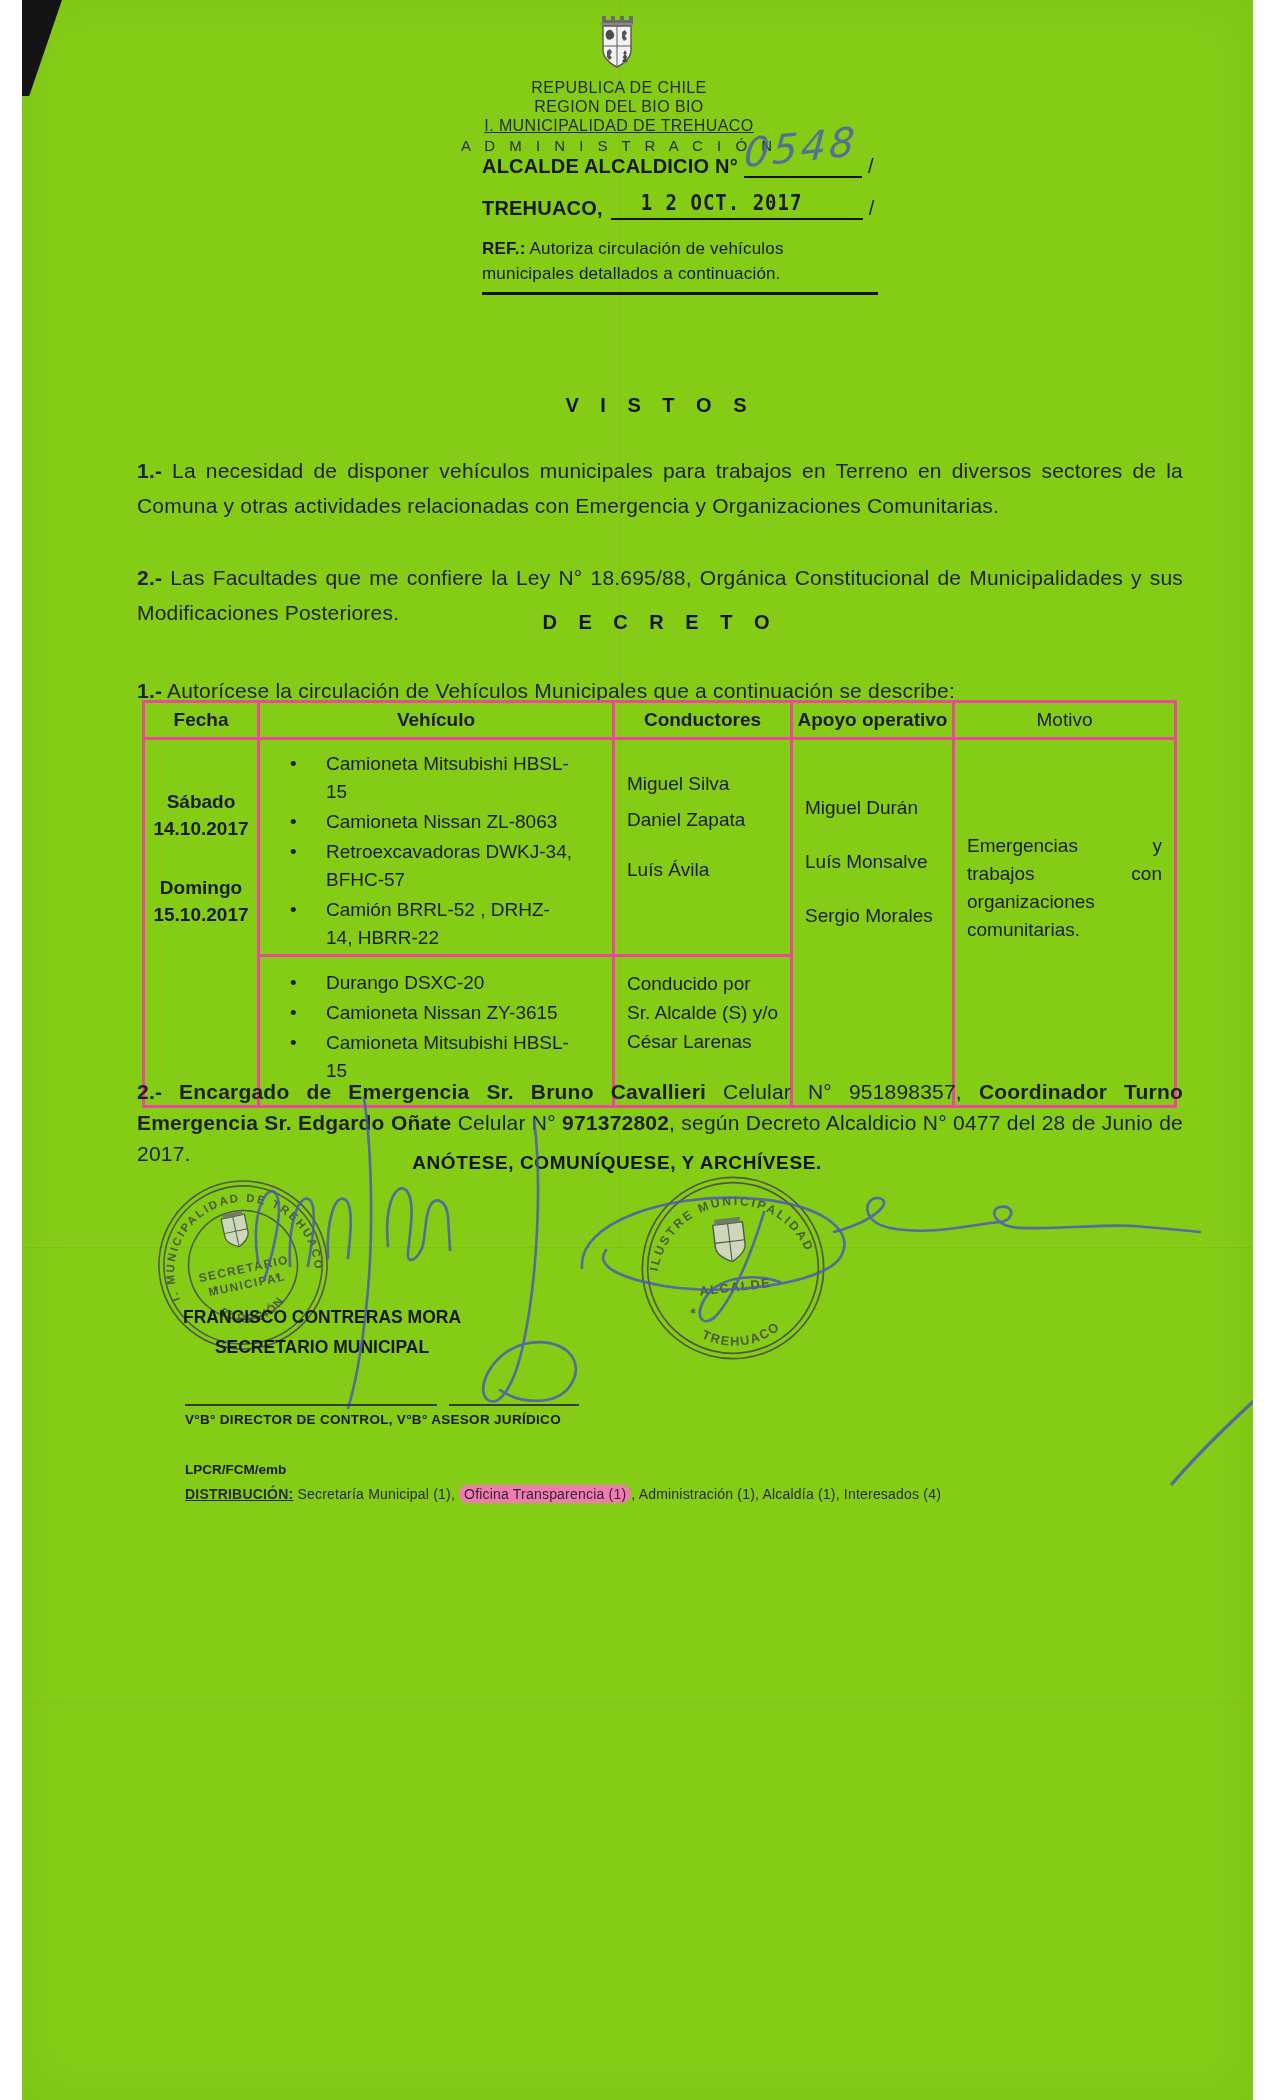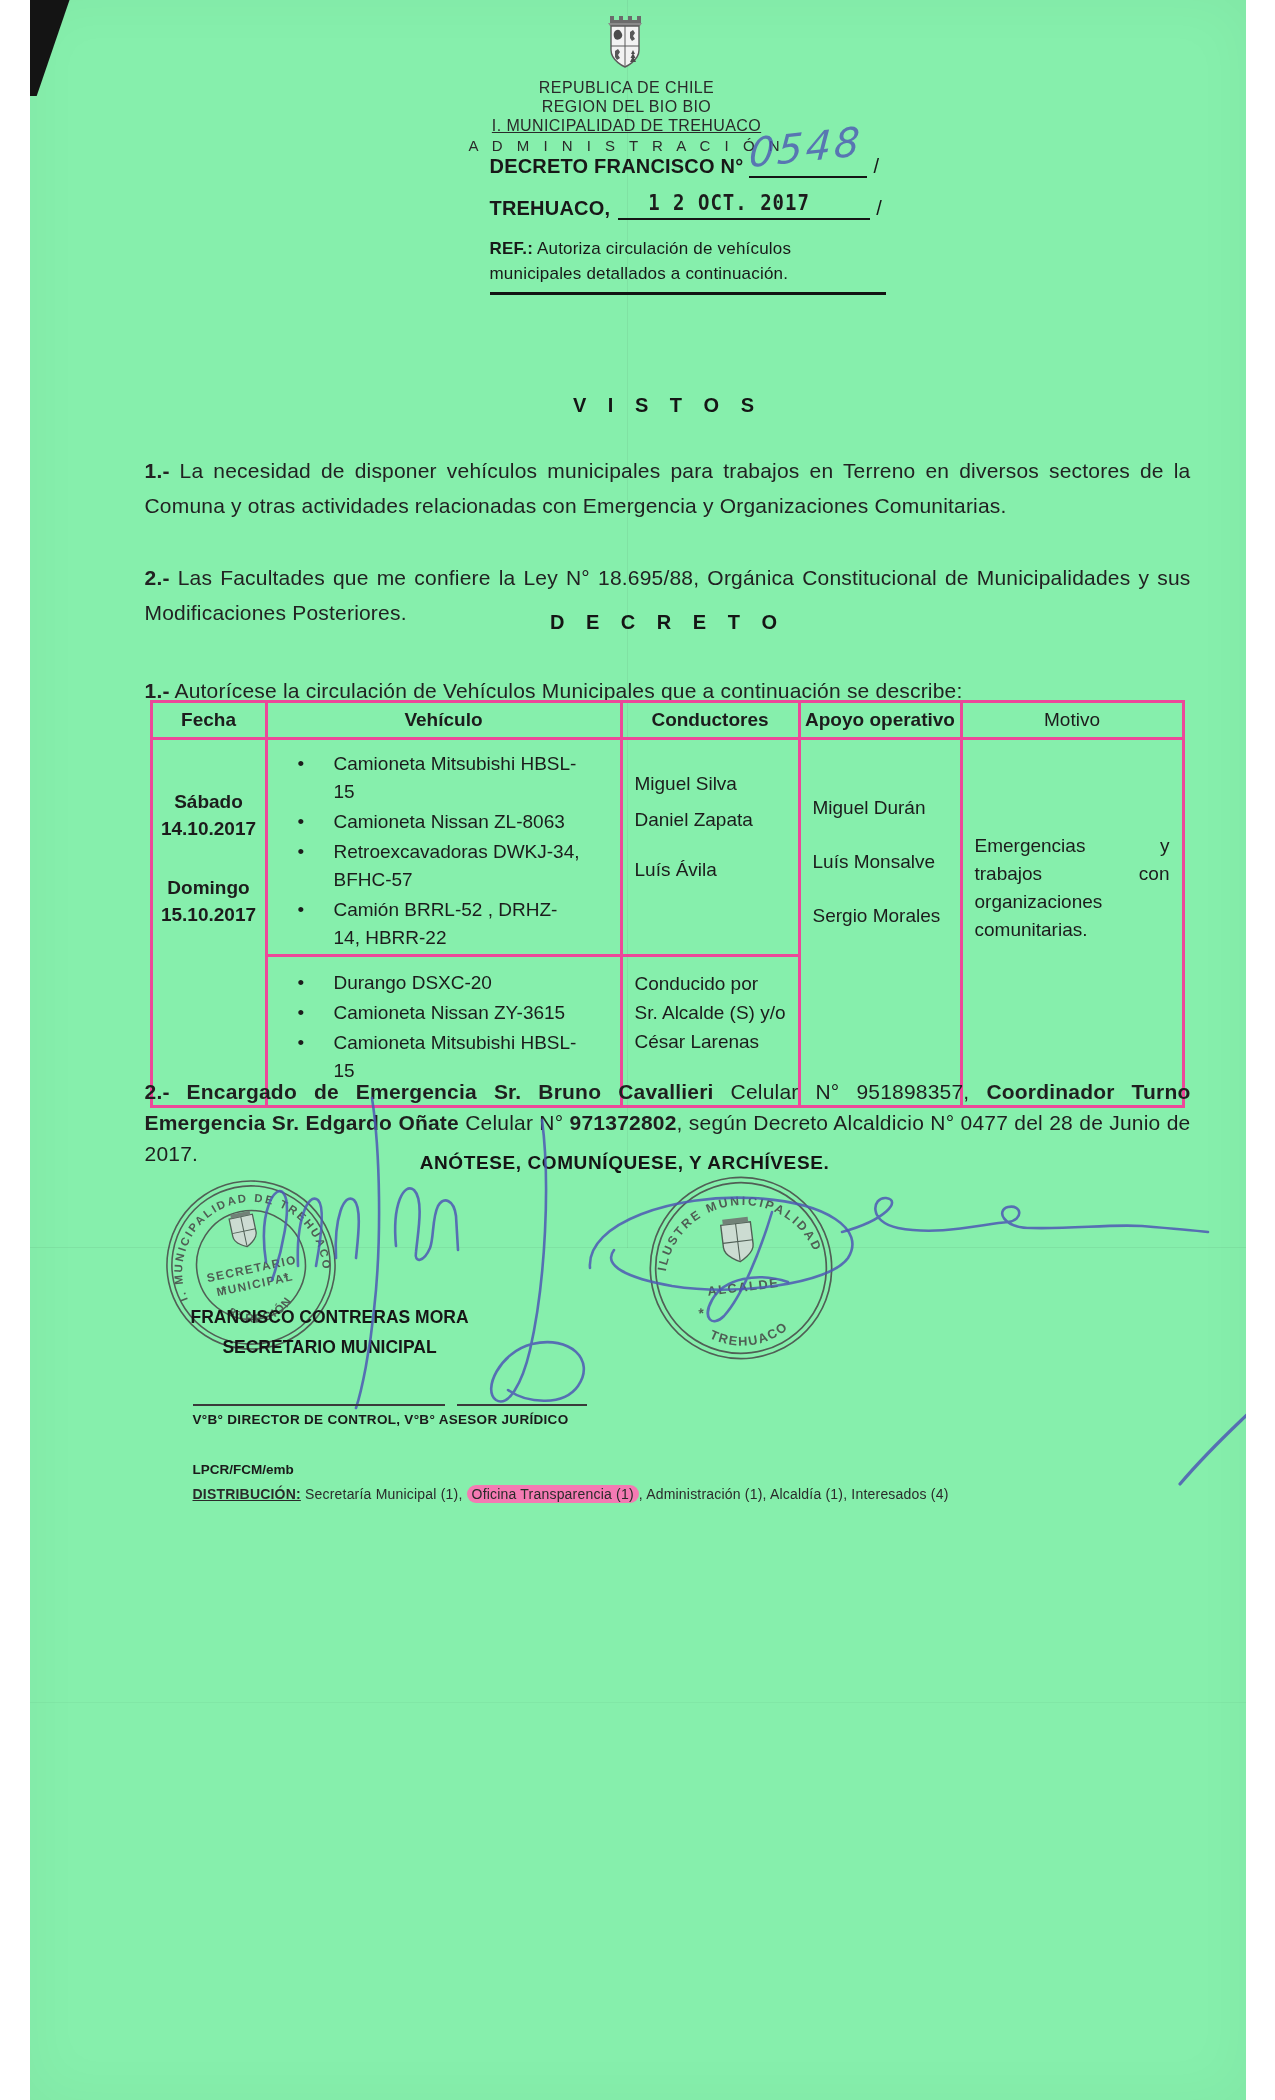--- a/index.html
+++ b/index.html
@@ -1,20 +1,21 @@
 <!DOCTYPE html>
 <html><head>
 <meta charset="utf-8">
 <style>
   html,body{margin:0;padding:0;background:#ffffff;}
   .page{
     position:relative;width:1216px;height:2100px;margin:0 auto;
-    background:#86efac;overflow:hidden;color:#1f1f1f;
+    background:#84cc16;overflow:hidden;color:#1f1f1f;
     font-family:"Liberation Sans","DejaVu Sans",sans-serif;
     box-shadow:inset 0 0 60px rgba(0,0,0,0.04);
+    padding-left:15px;
   }
   
   .corner-artifact{position:absolute;top:0;left:0;width:40px;height:96px;background:#141414;
     clip-path:polygon(0 0,100% 0,18% 100%,0 100%);}
   .fold-line{position:absolute;left:597px;top:0;width:1px;height:1248px;background:rgba(60,60,60,0.07);}
   .scan-seam1{position:absolute;left:0;top:1247px;width:100%;height:1px;background:rgba(0,0,0,0.05);}
   .scan-seam2{position:absolute;left:0;top:1702px;width:100%;height:1px;background:rgba(0,0,0,0.03);}
 
   
   .crest{position:absolute;left:564px;top:10px;width:62px;height:66px;}
@@ -125,21 +126,21 @@
 
   <div class="hdr">
     <div>REPUBLICA DE CHILE</div>
     <div>REGION DEL BIO BIO</div>
     <div class="muni">I. MUNICIPALIDAD DE TREHUACO</div>
     <div class="dept">A D M I N I S T R A C I Ó N</div>
   </div>
 
   <div class="decree">
     <div class="d-row">
-      <span class="d-label">DECRETO FRANCISCO N°</span>
+      <span class="d-label">ALCALDE ALCALDICIO N°</span>
       <span class="numline">
         <span class="handnum">0548</span>
       </span>
       <span class="slash">/</span>
     </div>
     <div class="d-row d-row2">
       <span class="d-label">TREHUACO,</span>
       <span class="dateline">
         <span class="datestamp">1 2 OCT. 2017</span>
       </span>

